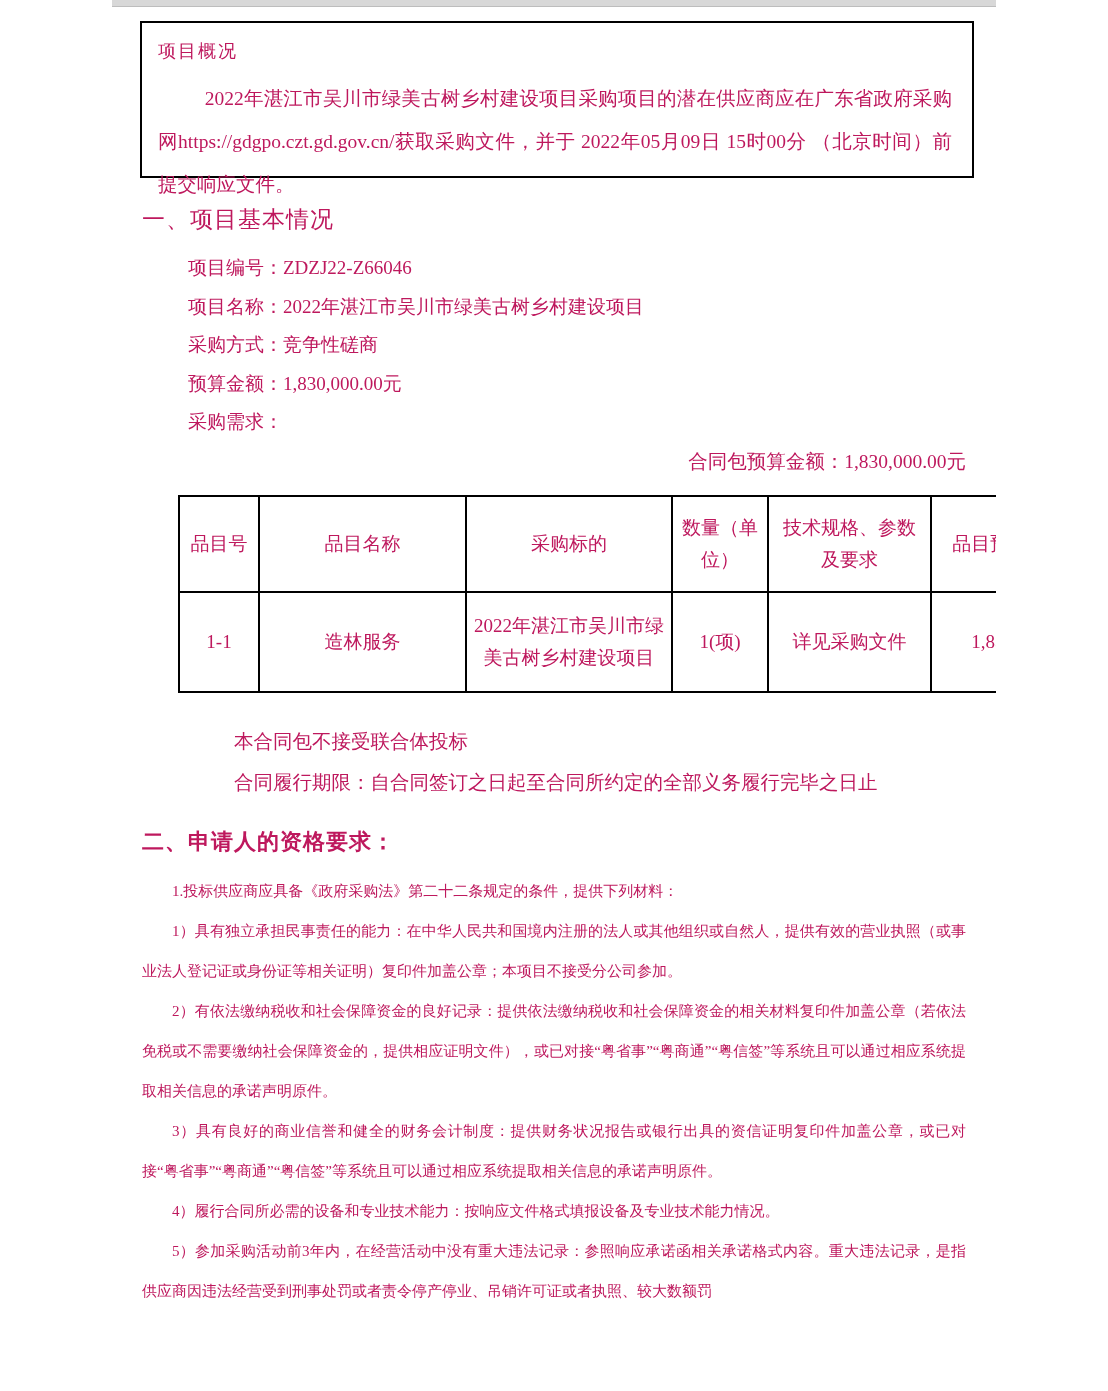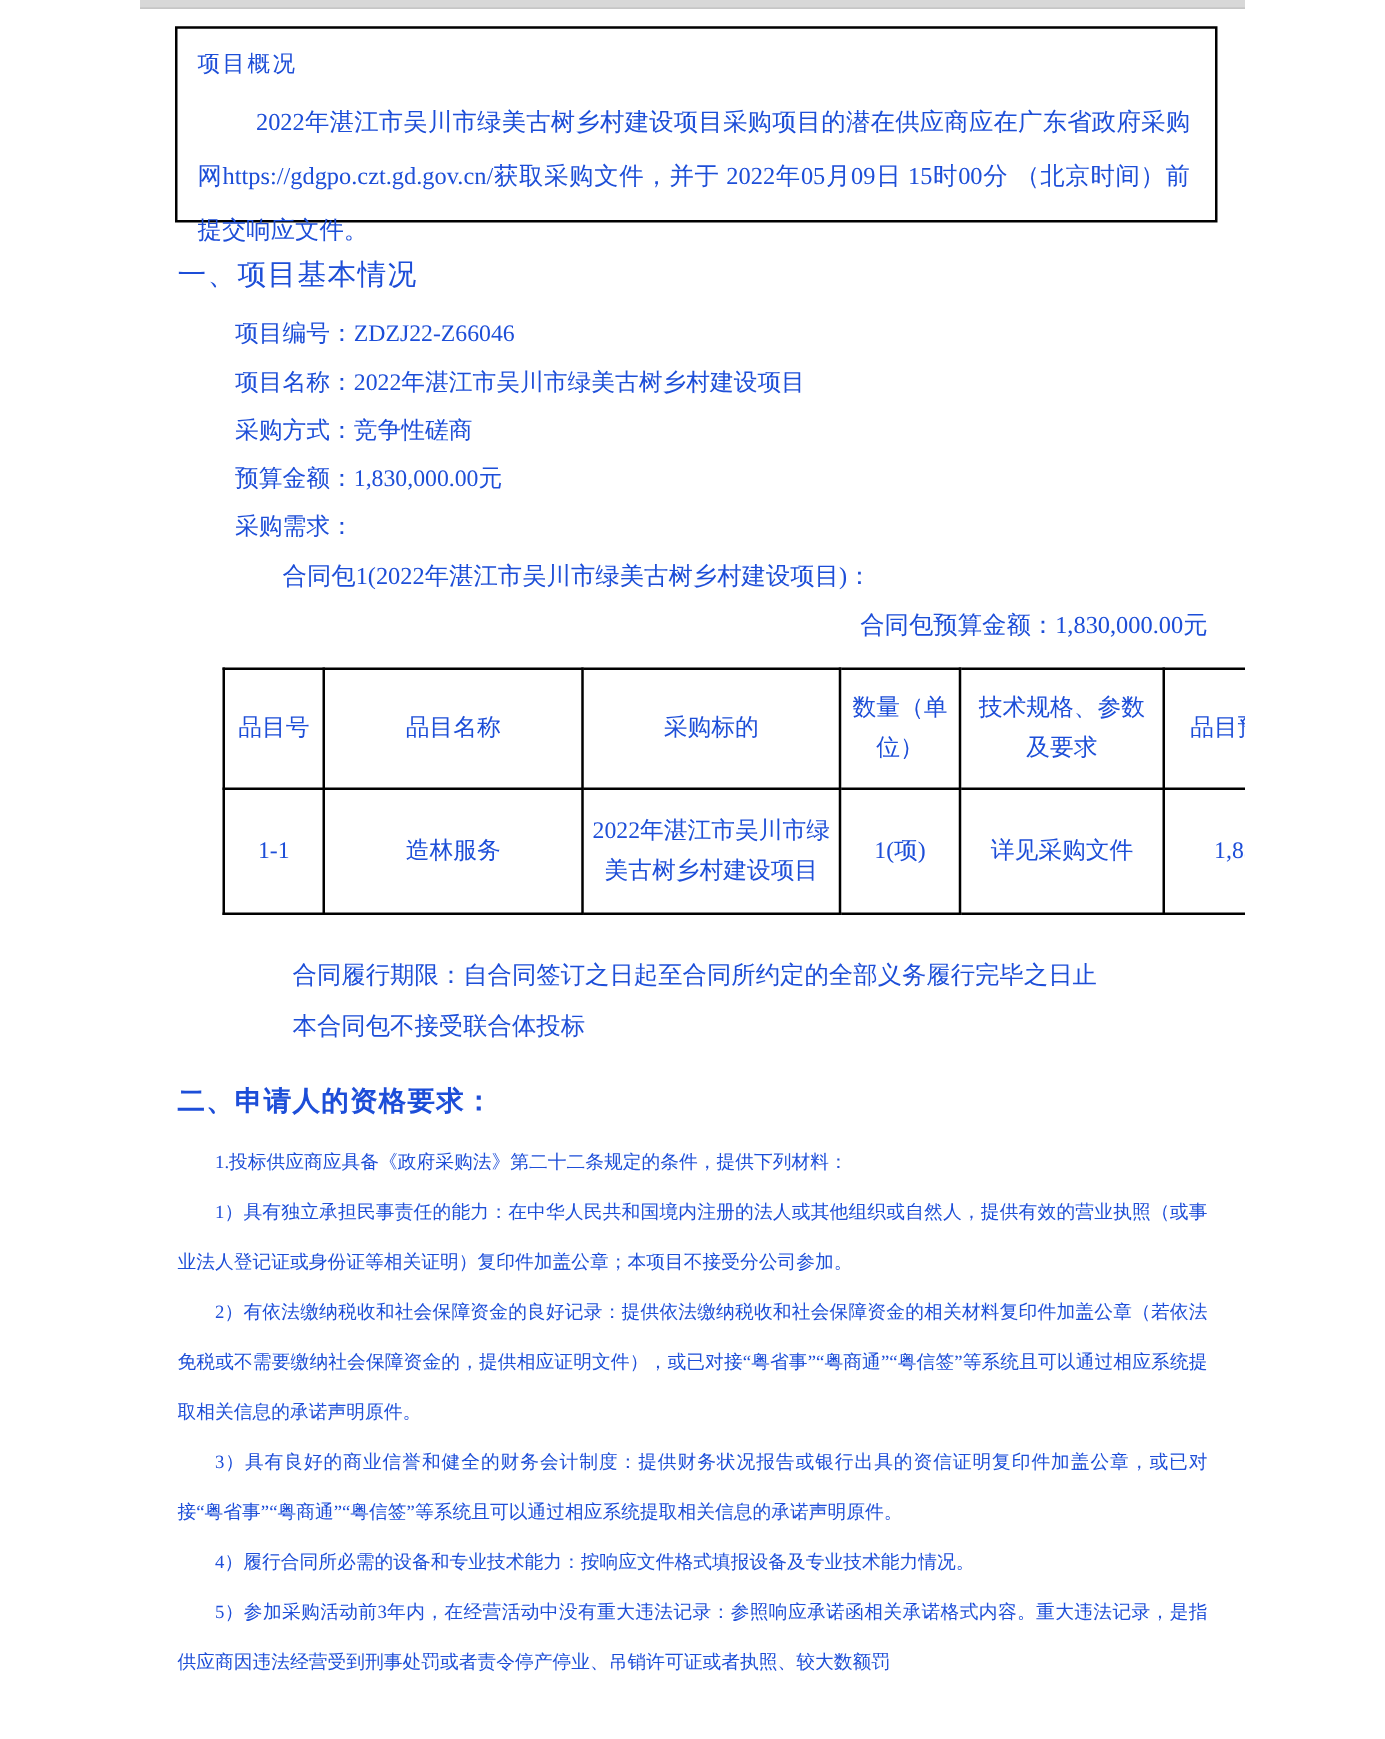--- a/index.html
+++ b/index.html
@@ -5,21 +5,21 @@
   * { margin: 0; padding: 0; box-sizing: border-box; }
   html, body { background: #ffffff; }
   .page {
     position: relative;
     width: 884px;
     height: 1391px;
     margin: 0 auto;
     background: #ffffff;
     overflow: hidden;
     font-family: "Liberation Serif", "DejaVu Serif", serif;
-    color: #1d4ed8;
+    color: #be185d;
   }
   .top-edge {
     width: 100%;
     height: 7px;
     background: #d8d8d8;
     border-bottom: 1px solid #bdbdbd;
   }
   
   .overview-box {
     margin: 14px 22px 0 28px;
@@ -122,21 +122,20 @@
   <div class="content">
 
     <div class="sec1-title">一、项目基本情况</div>
 
     <div class="fields">
       <div class="field-line"><span>项目编号：</span><span>ZDZJ22-Z66046</span></div>
       <div class="field-line"><span>项目名称：</span><span>2022年湛江市吴川市绿美古树乡村建设项目</span></div>
       <div class="field-line"><span>采购方式：</span><span>竞争性磋商</span></div>
       <div class="field-line"><span>预算金额：</span><span>1,830,000.00元</span></div>
       <div class="field-line"><span>采购需求：</span><span></span></div>
-      <div class="contract-line1">合同包1(2022年湛江市吴川市绿美古树乡村建设项目)：</div>
       <div class="contract-line2">合同包预算金额：1,830,000.00元</div>
     </div>
 
     <table class="items-table">
       <colgroup>
         <col style="width:80px">
           <col style="width:207px">
           <col style="width:206px">
           <col style="width:96px">
           <col style="width:163px">
@@ -161,22 +160,22 @@
           <td>2022年湛江市吴川市绿美古树乡村建设项目</td>
           <td>1(项)</td>
           <td>详见采购文件</td>
           <td class="num">1,830,000.00</td>
           <td class="dash">-</td>
         </tr>
       </tbody>
     </table>
 
     <div class="notes">
+      <div class="note-line">本合同包不接受联合体投标</div>
       <div class="note-line">合同履行期限：自合同签订之日起至合同所约定的全部义务履行完毕之日止</div>
-      <div class="note-line">本合同包不接受联合体投标</div>
     </div>
 
     <div class="sec2-title">二、申请人的资格要求：</div>
 
     <div class="sec2-paras">
       <p class="req-para">1.投标供应商应具备《政府采购法》第二十二条规定的条件，提供下列材料：</p>
       <p class="req-para">1）具有独立承担民事责任的能力：在中华人民共和国境内注册的法人或其他组织或自然人，提供有效的营业执照（或事业法人登记证或身份证等相关证明）复印件加盖公章；本项目不接受分公司参加。</p>
       <p class="req-para">2）有依法缴纳税收和社会保障资金的良好记录：提供依法缴纳税收和社会保障资金的相关材料复印件加盖公章（若依法免税或不需要缴纳社会保障资金的，提供相应证明文件），或已对接“粤省事”“粤商通”“粤信签”等系统且可以通过相应系统提取相关信息的承诺声明原件。</p>
       <p class="req-para">3）具有良好的商业信誉和健全的财务会计制度：提供财务状况报告或银行出具的资信证明复印件加盖公章，或已对接“粤省事”“粤商通”“粤信签”等系统且可以通过相应系统提取相关信息的承诺声明原件。</p>
       <p class="req-para">4）履行合同所必需的设备和专业技术能力：按响应文件格式填报设备及专业技术能力情况。</p>

